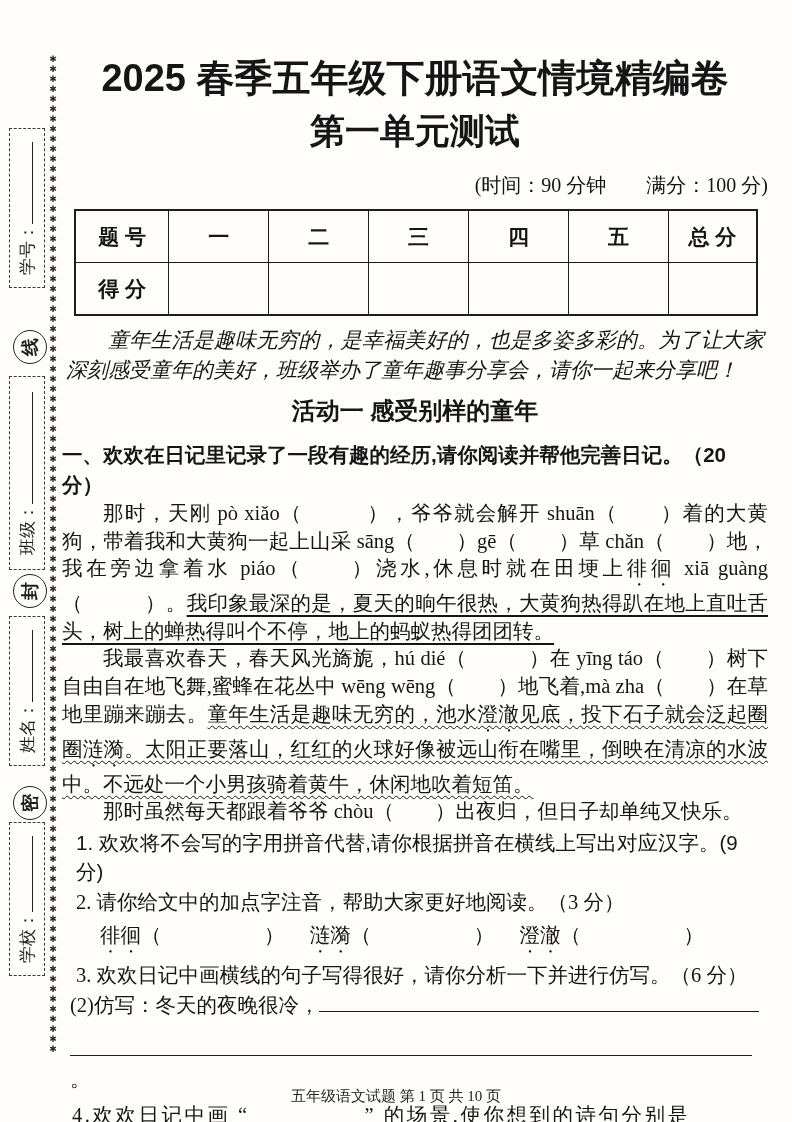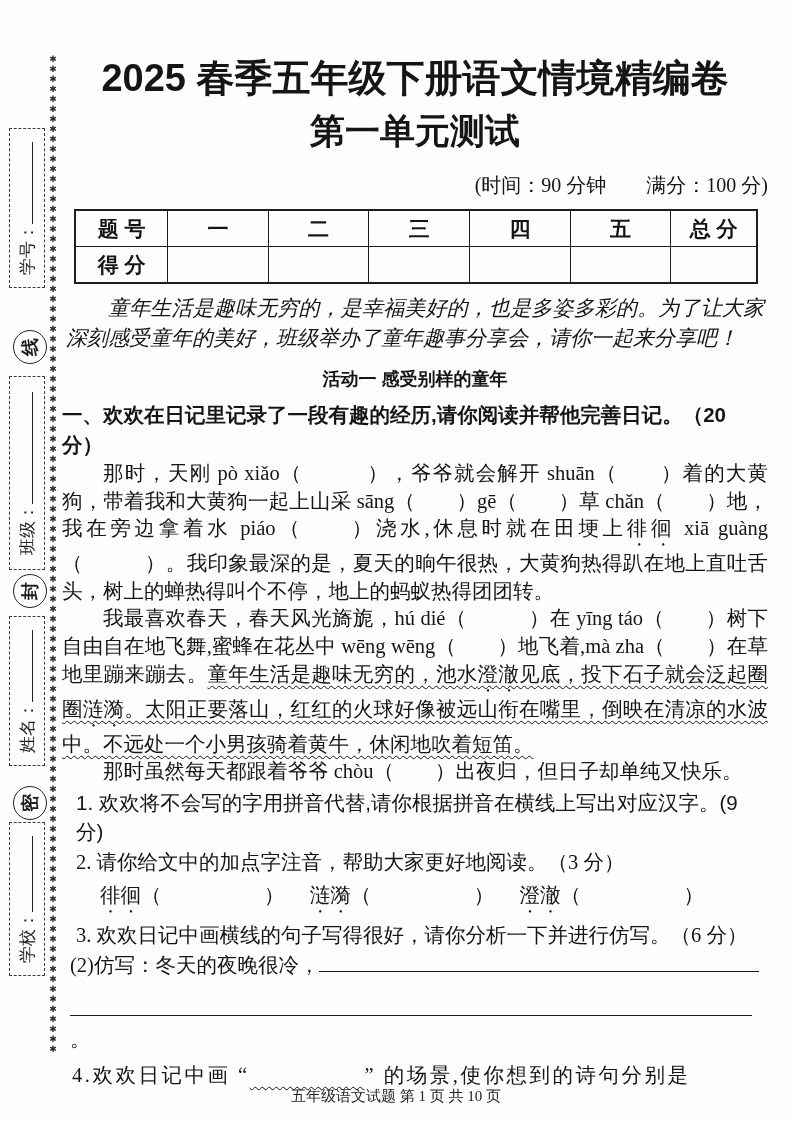--- a/index.html
+++ b/index.html
@@ -24,40 +24,40 @@
   .title1{margin:54px 0 0;text-align:center;font-size:38px;font-weight:bold;
           font-family:"Liberation Sans","DejaVu Sans",sans-serif;line-height:48px;}
   .title2{margin:8px 0 0;text-align:center;font-size:35px;font-weight:bold;
           font-family:Liberation Sans, sans-serif;line-height:42px;}
   .subtitle{margin:20px 0 0;text-align:right;font-size:20px;line-height:26px;}
 
   table.score{border-collapse:collapse;margin:11px 0 0 12px;width:684px;
               font-family:"Liberation Sans","DejaVu Sans",sans-serif;}
   table.score{border:2.5px solid #1d1d1d;}
   table.score td{border:1.3px solid #1d1d1d;height:35px;text-align:center;
-                 font-size:21px;font-weight:bold;padding:0;}
+                 font-size:21px;font-weight:bold;padding:8px;}
   table.score td.c0{width:95px;}
   table.score td.cc{width:104px;}
   table.score td.cl{width:88px;}
 
   .intro{margin:9px 0 0 4px;width:698px;font-size:21px;line-height:30px;
          text-indent:2em;text-align:justify;font-style:italic;}
-  .activity-h{margin:11px 0 6px;text-align:center;font-size:18px;font-weight:bold;
+  .activity-h{margin:11px 0 14px;text-align:center;font-size:24px;font-weight:bold;
               font-family:"Liberation Sans","DejaVu Sans",sans-serif;line-height:30px;}
   .sec-h{margin:6px 0 0;font-size:20.5px;font-weight:bold;line-height:30px;
          font-family:"Liberation Sans","DejaVu Sans",sans-serif;}
   .diary p{margin:0;font-size:20.5px;line-height:27.6px;text-indent:2em;
            text-align:justify;width:706px;}
   .q{font-size:20.5px;line-height:29px;margin:2px 0 0;padding-left:14px;}
   .q-hei{font-family:"Liberation Sans","DejaVu Sans",sans-serif;}
   .q-sub{font-size:20.5px;line-height:30px;margin:0;padding-left:8px;}
   .words-row{display:flex;justify-content:space-between;padding:2px 64px 2px 38px;
              font-size:20.5px;line-height:32px;text-align:right;}
   .blank{display:inline-block;border-bottom:1.6px solid #1a1a1a;height:.92em;vertical-align:baseline;}
-  .u-solid{text-decoration-thickness:1.5px;text-underline-offset:5px;}
+  .u-solid{text-decoration:underline;text-decoration-thickness:1.5px;text-underline-offset:5px;}
   .u-wavy{text-decoration:underline wavy;text-decoration-thickness:1px;text-underline-offset:4px;}
   .em-dot{-webkit-text-emphasis:filled dot #111;-webkit-text-emphasis-position:under right;
           text-emphasis:filled dot #111;text-emphasis-position:under right;}
   .q4-l1{letter-spacing:2.5px;}
   .footer{position:absolute;left:0;bottom:16px;width:100%;text-align:center;
           font-size:15px;color:#222;}
 </style>
 </head>
 <body>
 

